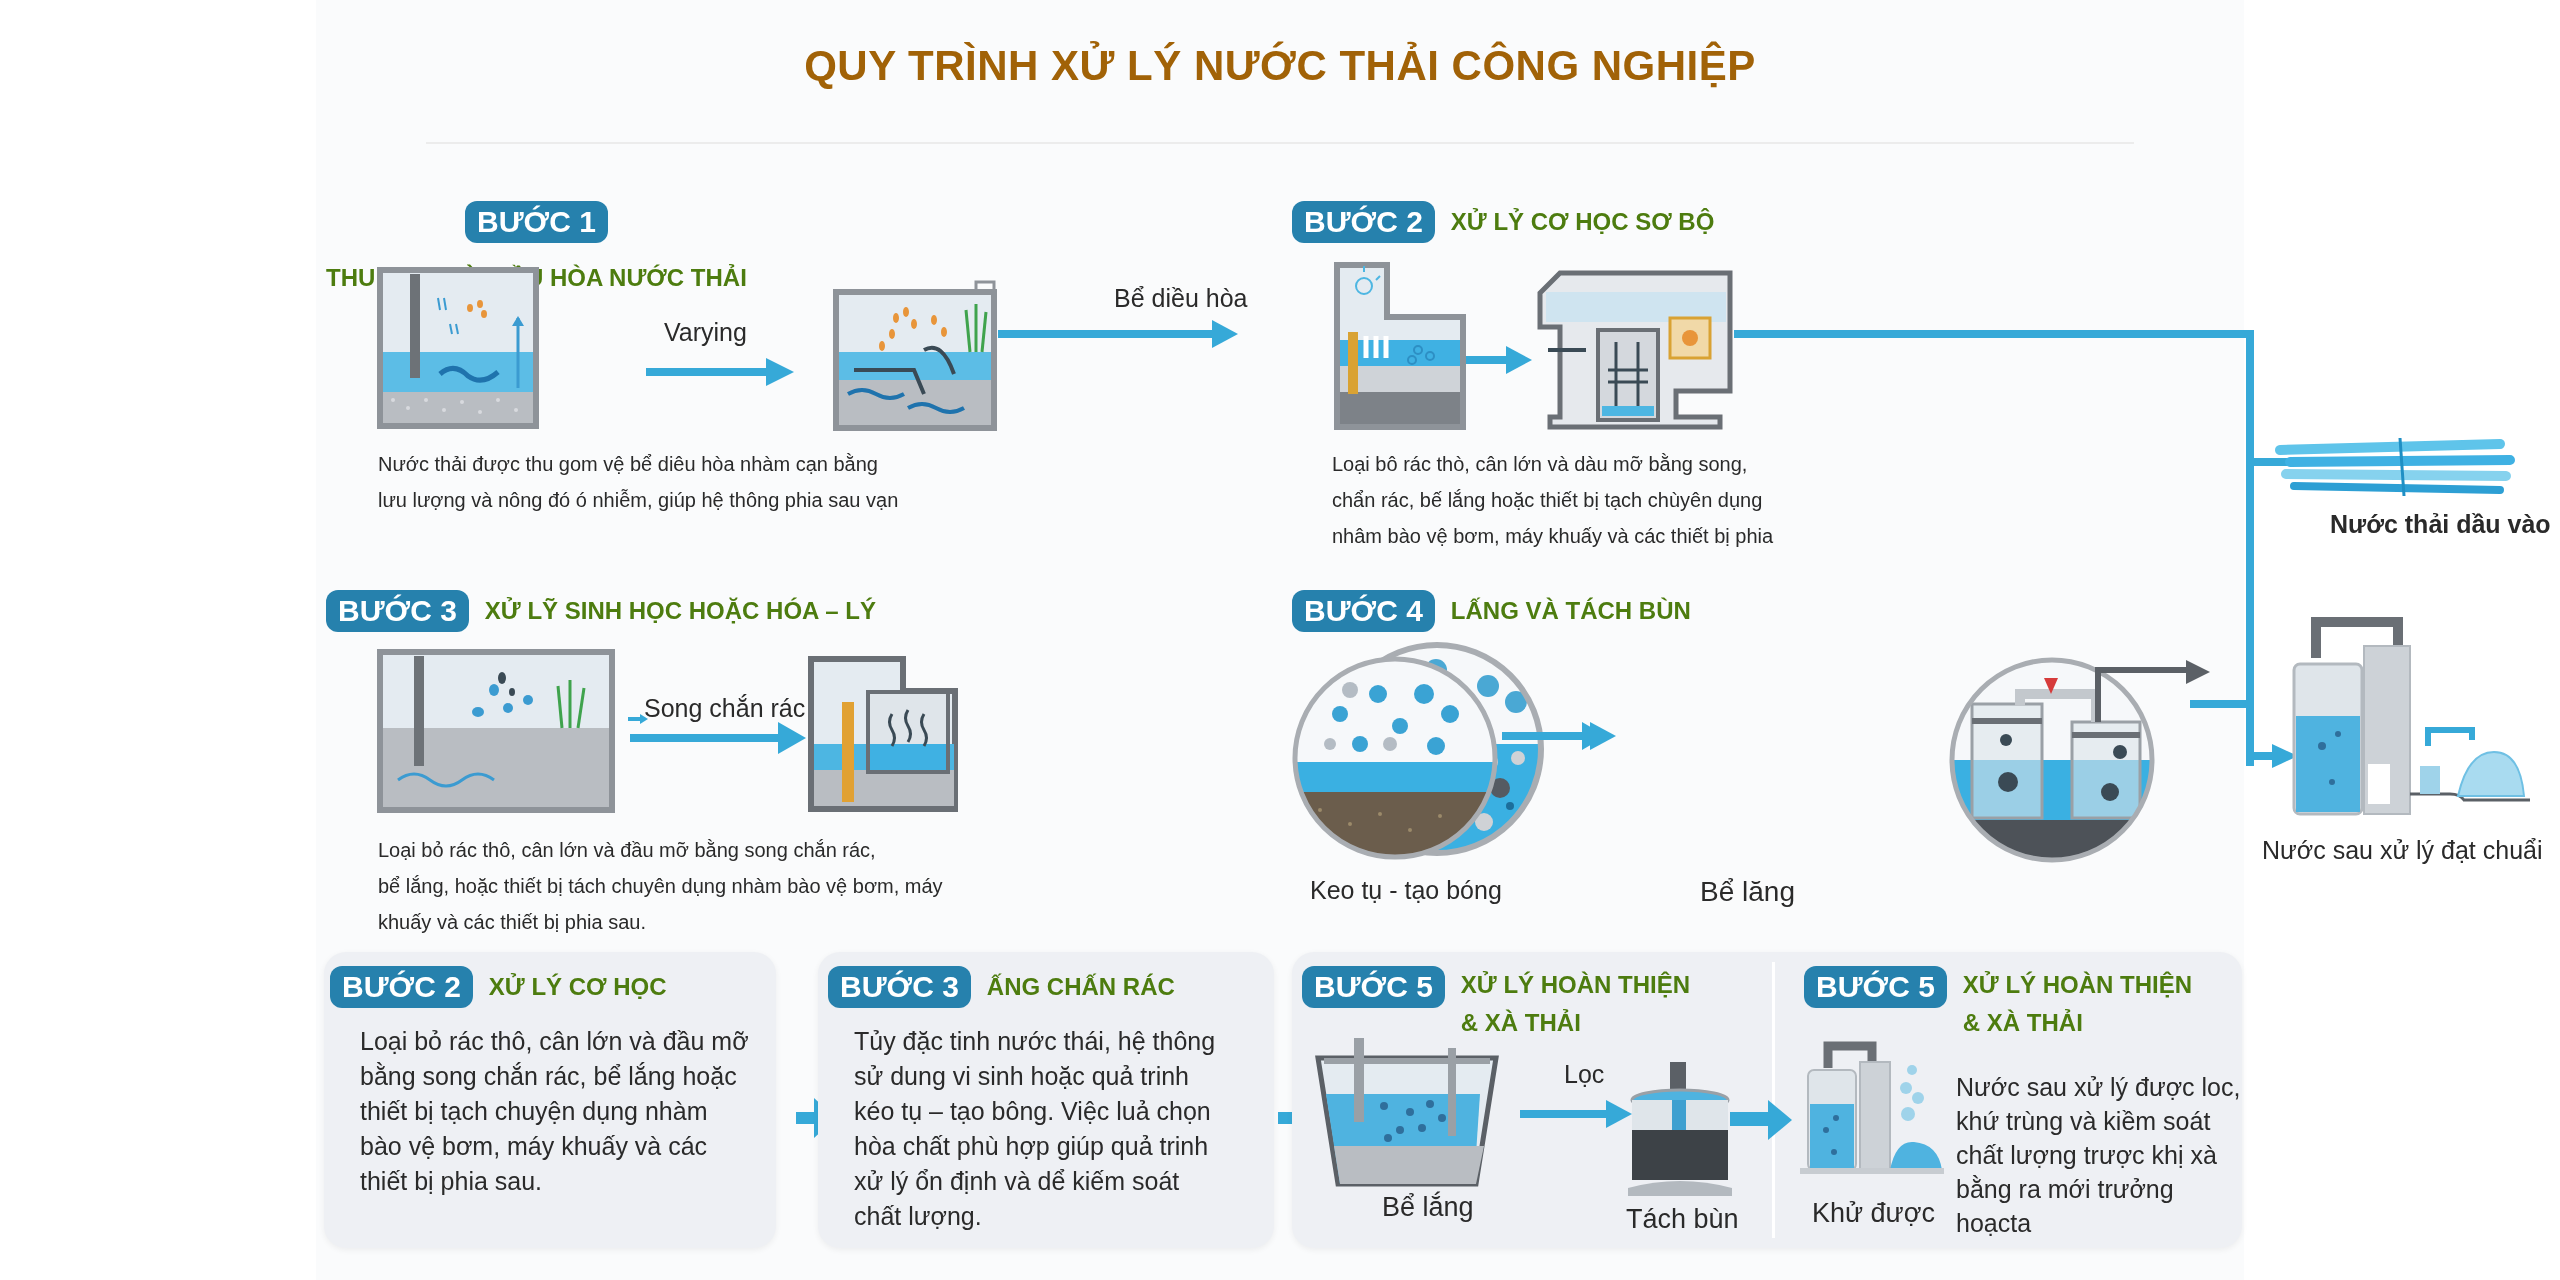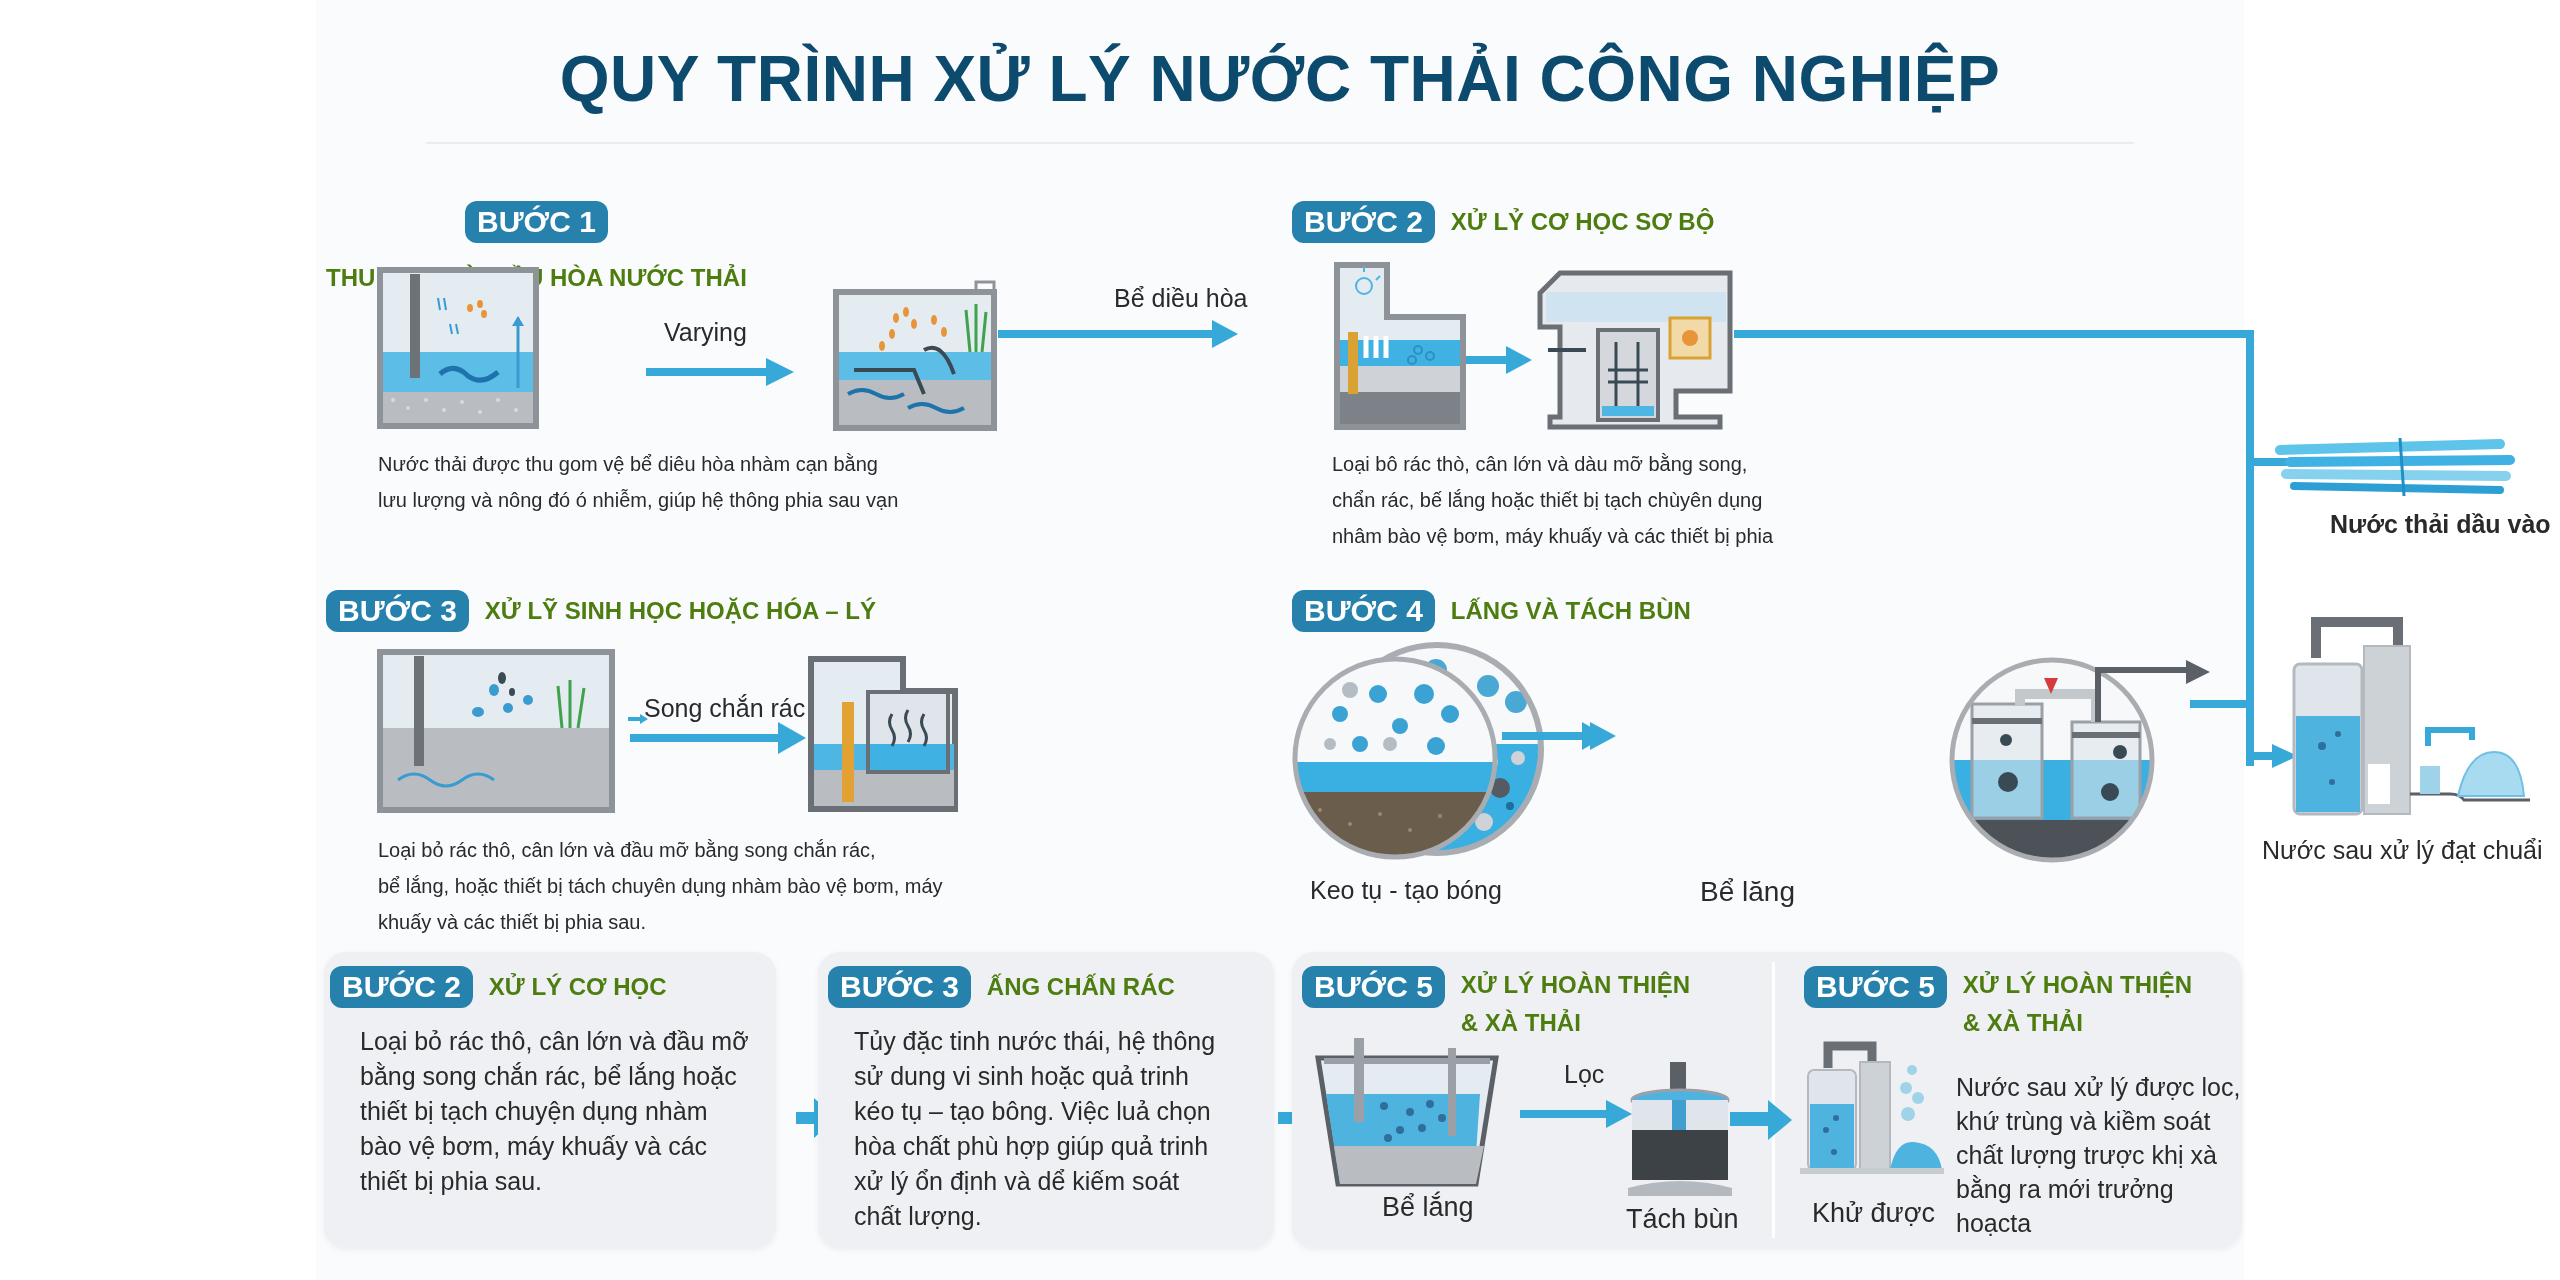--- a/index.html
+++ b/index.html
@@ -5,21 +5,21 @@
   * { box-sizing: border-box; margin: 0; padding: 0; }
   html, body { width: 2560px; height: 1280px; background: #ffffff; overflow: hidden; }
   body { font-family: "Liberation Sans", "DejaVu Sans", sans-serif; color: #1a1a1a; position: relative; }
 
   .panel {
     position: absolute; left: 316px; top: 0; width: 1928px; height: 1280px;
     background: #fafbfc;
   }
   .title {
     position: absolute; left: 0; width: 100%; top: 42px; text-align: center;
-    font-size: 64px; font-weight: bold; color: #0c4a6e; letter-spacing: 0.5px;
+    font-size: 42px; font-weight: bold; color: #a16207; letter-spacing: 0.5px;
   }
   .title-rule {
     position: absolute; left: 110px; right: 110px; top: 142px; height: 2px; background: #ececec;
   }
 
   .step-head { position: absolute; display: flex; align-items: center; gap: 16px; }
   .badge {
     background: #2681ad; color: #fff; font-weight: bold; font-size: 30px;
     padding: 4px 12px; border-radius: 12px; line-height: 34px; white-space: nowrap;
   }

